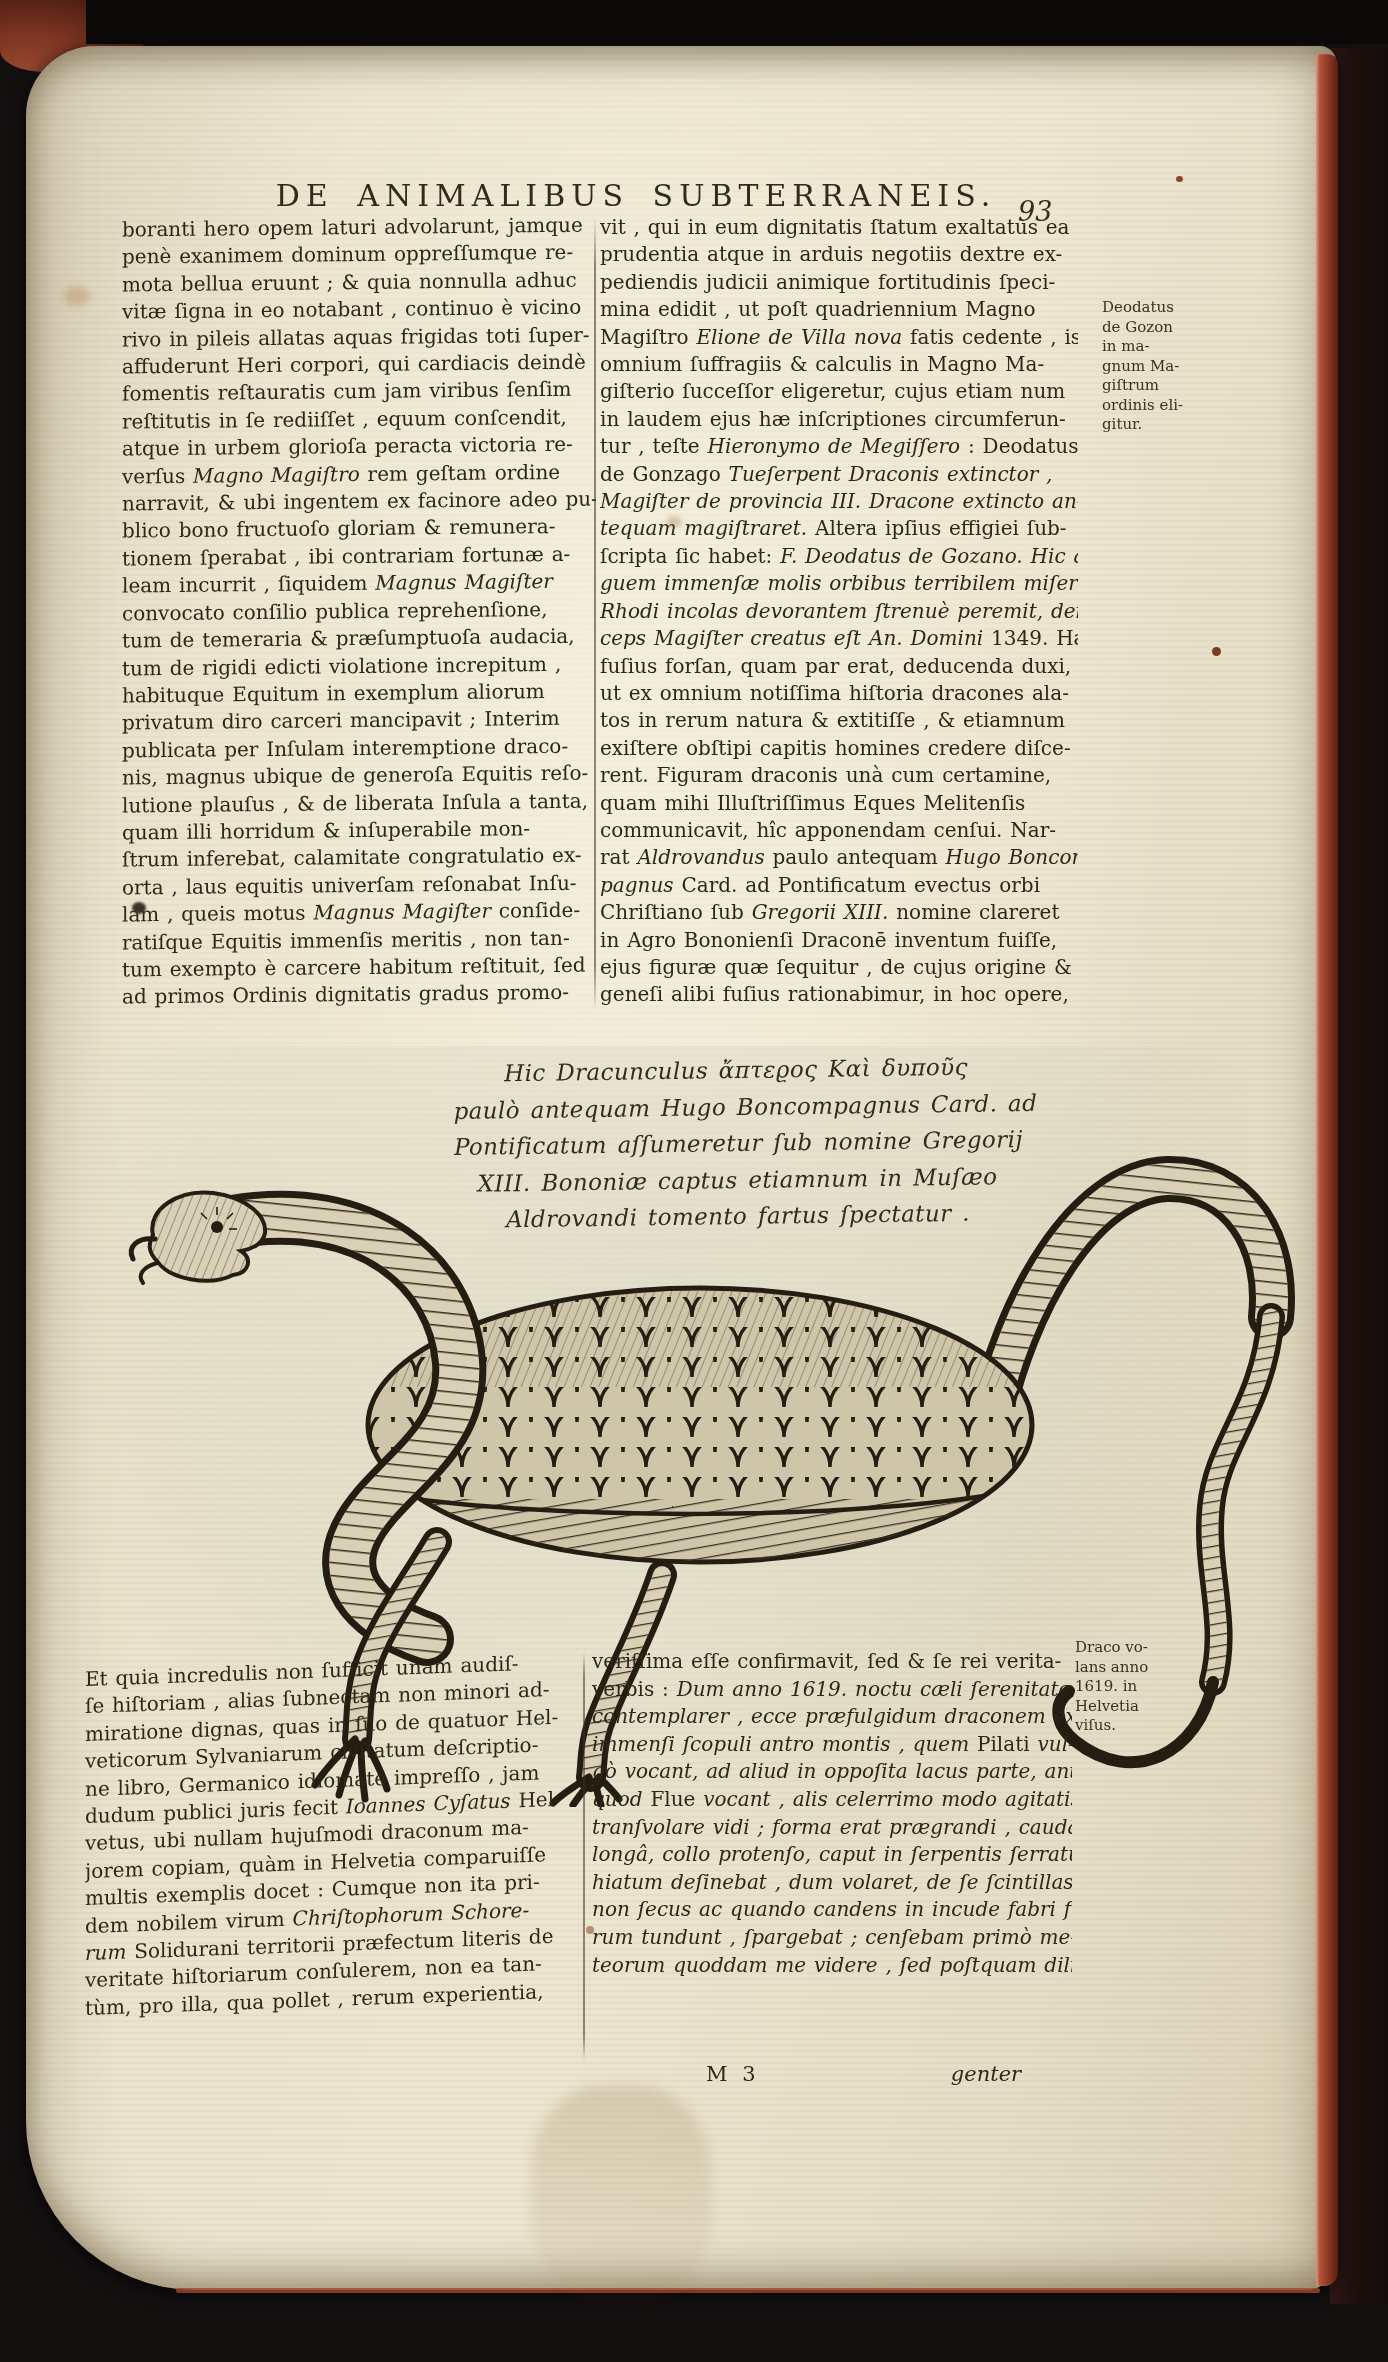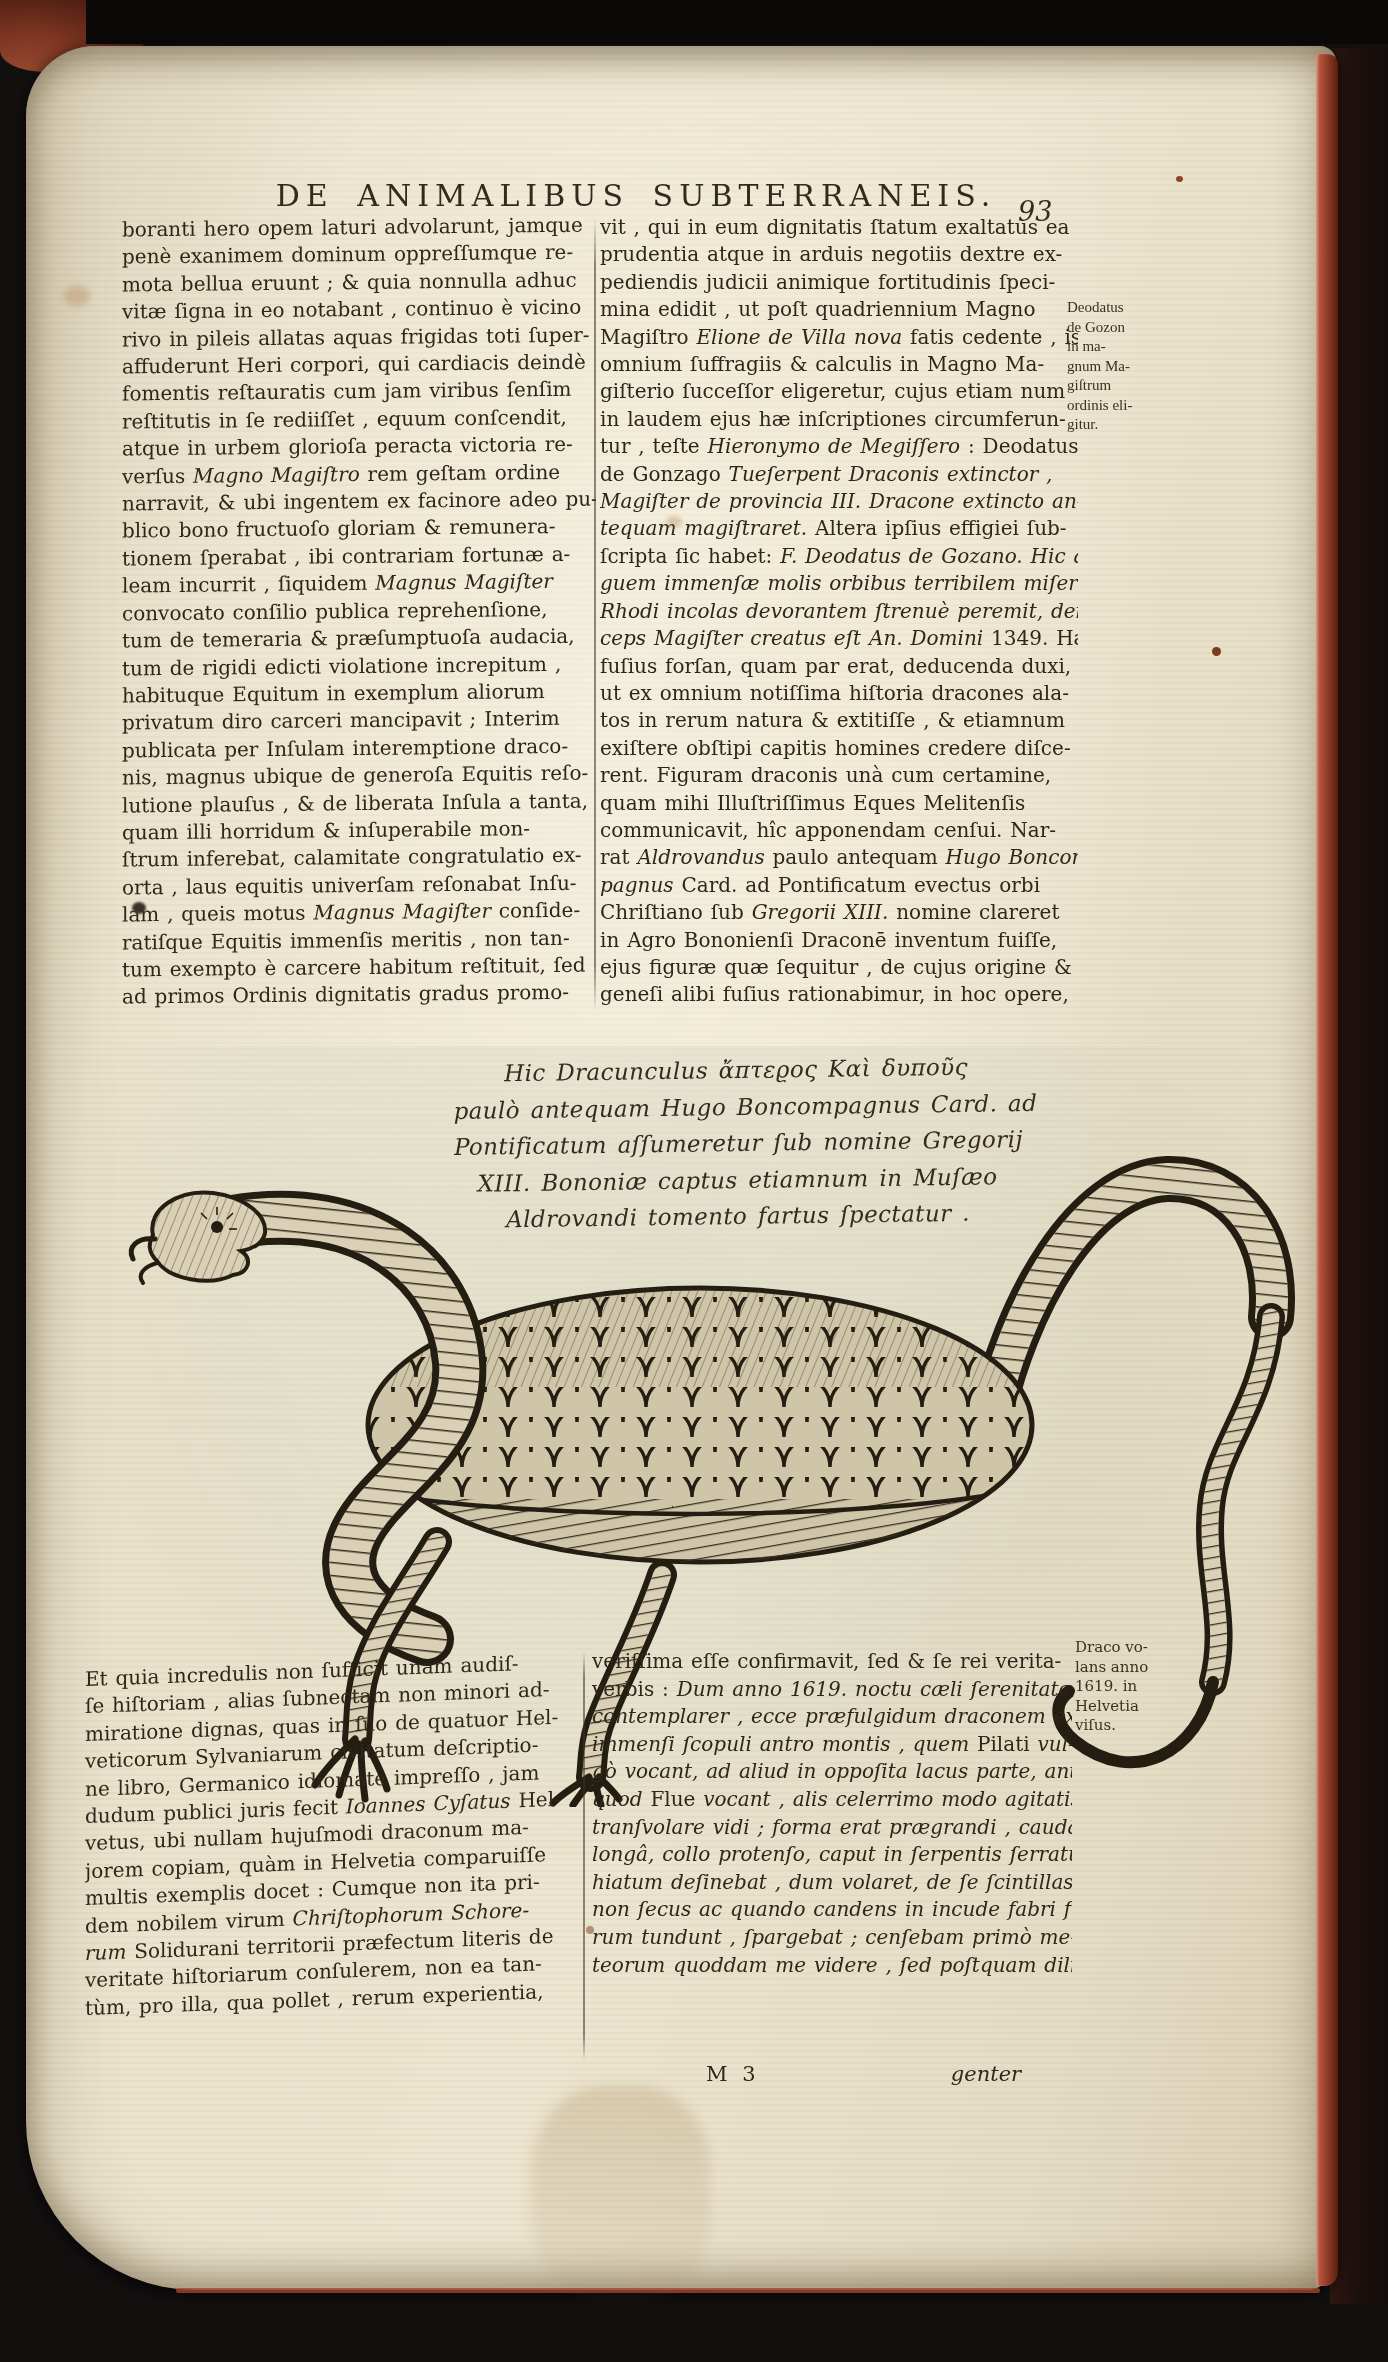--- a/index.html
+++ b/index.html
@@ -64,21 +64,21 @@
   .col-left-top{left:96px;top:168px;width:474px;height:798px;transform:skewY(-.6deg);}
   .col-right-top{left:574px;top:168px;width:478px;height:798px;}
   .col-left-bottom{left:59px;top:1602px;width:494px;height:364px;transform:skewY(-2.1deg);transform-origin:right top;}
   .col-right-bottom{left:566px;top:1602px;width:480px;height:364px;line-height:27.6px;}
   .divider{position:absolute;width:2px;background:linear-gradient(to bottom,rgba(60,48,34,.0),rgba(60,48,34,.55) 6%,rgba(60,48,34,.55) 94%,rgba(60,48,34,0));}
   .divider-top{left:568px;top:172px;height:794px;}
   .divider-bottom{left:557px;top:1606px;height:408px;}
   
   .margin-note{position:absolute;width:118px;font-size:15px;line-height:19.5px;color:#3a3123;}
   .margin-note .tline{white-space:nowrap;}
-  .note-top{left:1041px;top:252px;font-family:Liberation Serif, serif;}
+  .note-top{left:1076px;top:252px;}
   .note-bottom{left:1049px;top:1592px;}
   
   .figure-tint{
     position:absolute;left:72px;top:1000px;width:1150px;height:810px;
     background:radial-gradient(ellipse at 50% 30%,rgba(170,178,158,.22) 0%,rgba(170,178,158,.10) 55%,rgba(170,178,158,0) 78%);
   }
   .caption{
     position:absolute;left:428px;top:1006px;width:566px;
     font-style:italic;font-size:23px;line-height:36.5px;color:#342a1d;
     transform:rotate(-.8deg);letter-spacing:.4px;word-spacing:3px;

